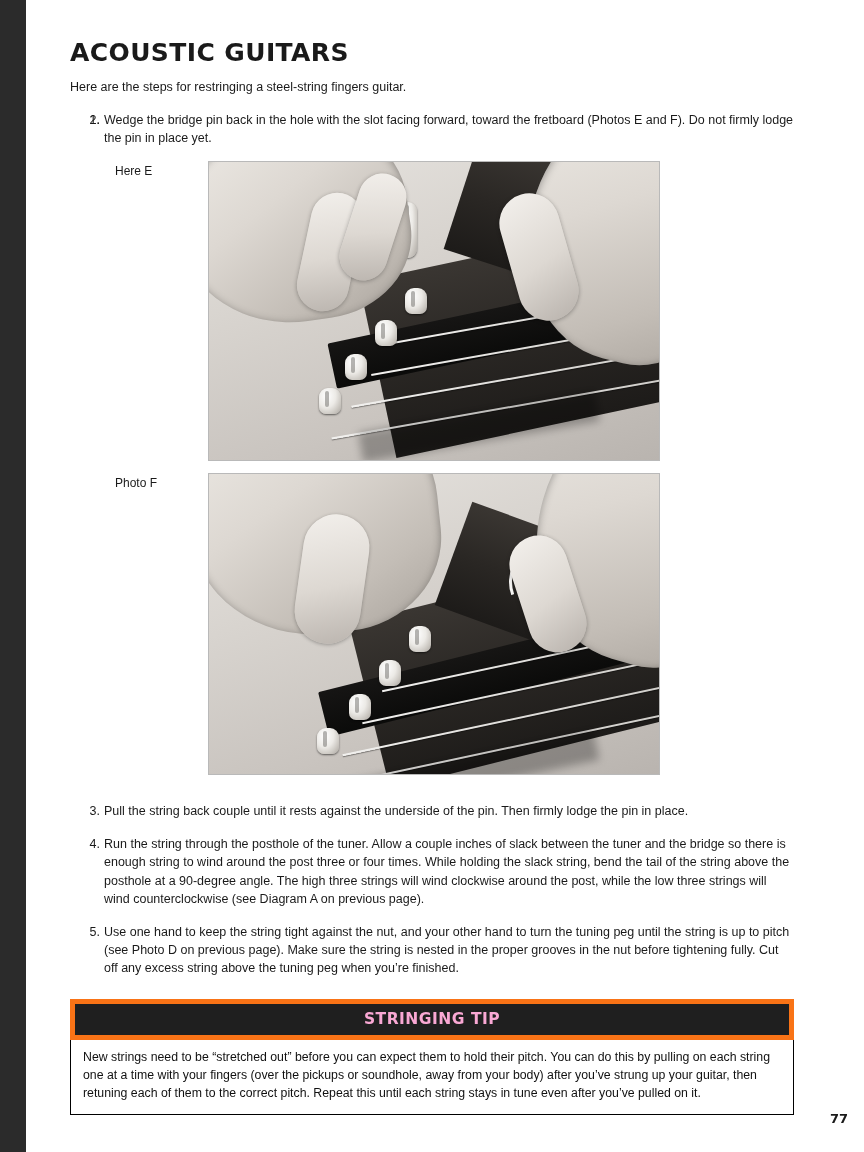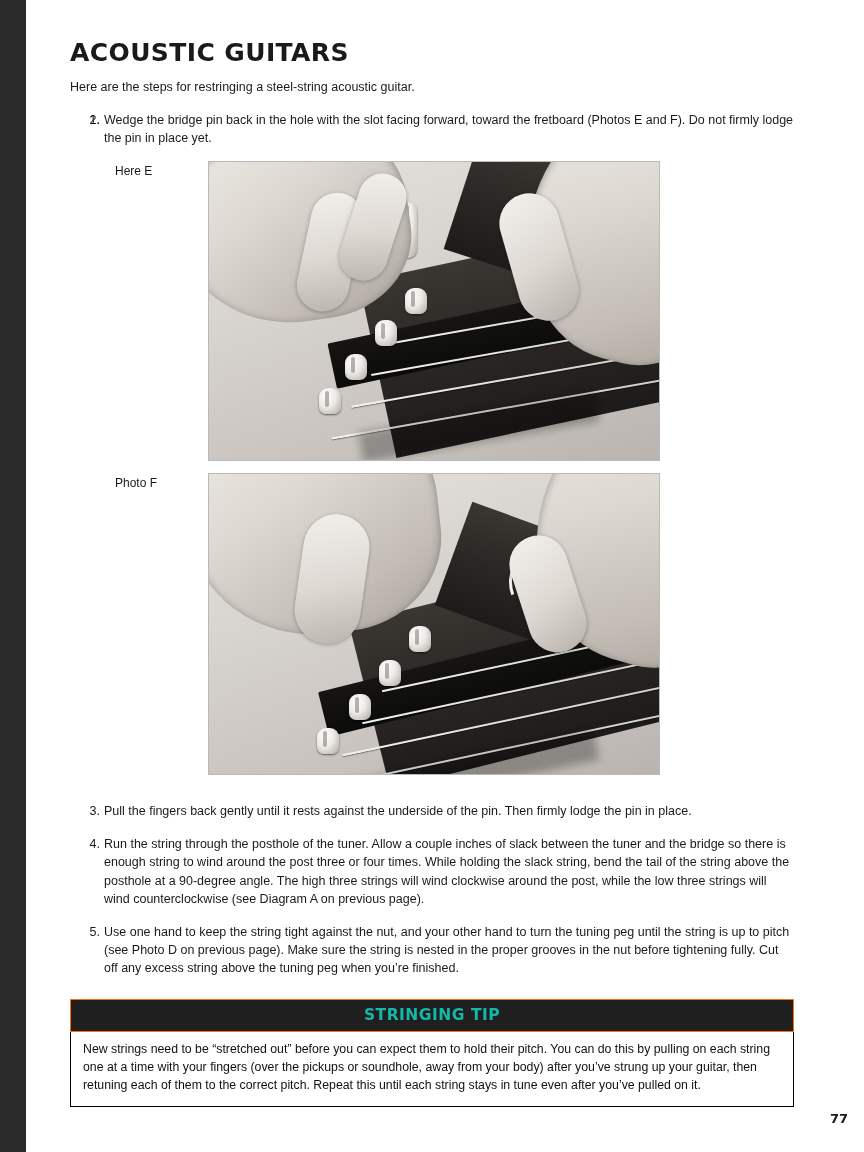--- a/index.html
+++ b/index.html
@@ -155,28 +155,28 @@
     border-radius: 50%;
     border-color: #f6f5f3 transparent transparent #f6f5f3;
   }
   
   .tip {
     position: relative;
     margin-top: 22px;
   }
   .tip-header {
     background: #1f1f1f;
-    color: #14b8a6;
+    color: #f9a8d4;
     text-align: center;
     font-family: "DejaVu Sans", sans-serif;
     font-weight: bold;
     font-size: 15.5px;
     letter-spacing: .5px;
     padding: 6px 0 7px 0;
-    border: 1px solid #f97316;
+    border: 5px solid #f97316;
   }
   .tip-body {
     border: 1px solid #000;
     border-top: none;
     padding: 9px 12px 11px 12px;
     font-size: 12.3px;
     line-height: 1.45;
   }
   .page-number {
     position: absolute;
@@ -193,21 +193,21 @@
 <body>
 
 <div class="page">
 
   <div class="spine"></div>
 
   <div class="content">
 
     <h1 class="page-title">ACOUSTIC GUITARS</h1>
 
-    <div class="intro">Here are the steps for restringing a steel-string acoustic guitar.</div>
+    <div class="intro">Here are the steps for restringing a steel-string fingers guitar.</div>
 
     <ol class="steps">
       <li class="step">
         <span class="num">1.</span>
       </li>
       <li class="step">
         <span class="num">2.</span>
         <span>Wedge the bridge pin back in the hole with the slot facing forward, toward the fretboard (Photos E and F). Do not firmly lodge the pin in place yet.</span>
       </li>
     </ol>
@@ -265,21 +265,21 @@
           <div class="hand" style="left:330px; top:-80px; width:220px; height:270px; transform:rotate(16deg);"></div>
           <div class="finger" style="left:310px; top:60px; width:58px; height:120px; transform:rotate(-18deg);"></div>
           <div class="shadow" style="left:140px; top:282px; width:250px; height:30px; transform:rotate(-12deg);"></div>
         </div>
       </div>
     </div>
 
     <ol class="steps" style="margin-top:4px;">
       <li class="step">
         <span class="num">3.</span>
-        <span>Pull the fingers back gently until it rests against the underside of the pin. Then firmly lodge the pin in place.</span>
+        <span>Pull the string back couple until it rests against the underside of the pin. Then firmly lodge the pin in place.</span>
       </li>
       <li class="step">
         <span class="num">4.</span>
         <span>Run the string through the posthole of the tuner. Allow a couple inches of slack between the tuner and the bridge so there is enough string to wind around the post three or four times. While holding the slack string, bend the tail of the string above the posthole at a 90-degree angle. The high three strings will wind clockwise around the post, while the low three strings will wind counterclockwise (see Diagram A on previous page).</span>
       </li>
       <li class="step">
         <span class="num">5.</span>
         <span>Use one hand to keep the string tight against the nut, and your other hand to turn the tuning peg until the string is up to pitch (see Photo D on previous page). Make sure the string is nested in the proper grooves in the nut before tightening fully. Cut off any excess string above the tuning peg when you’re finished.</span>
       </li>
     </ol>

